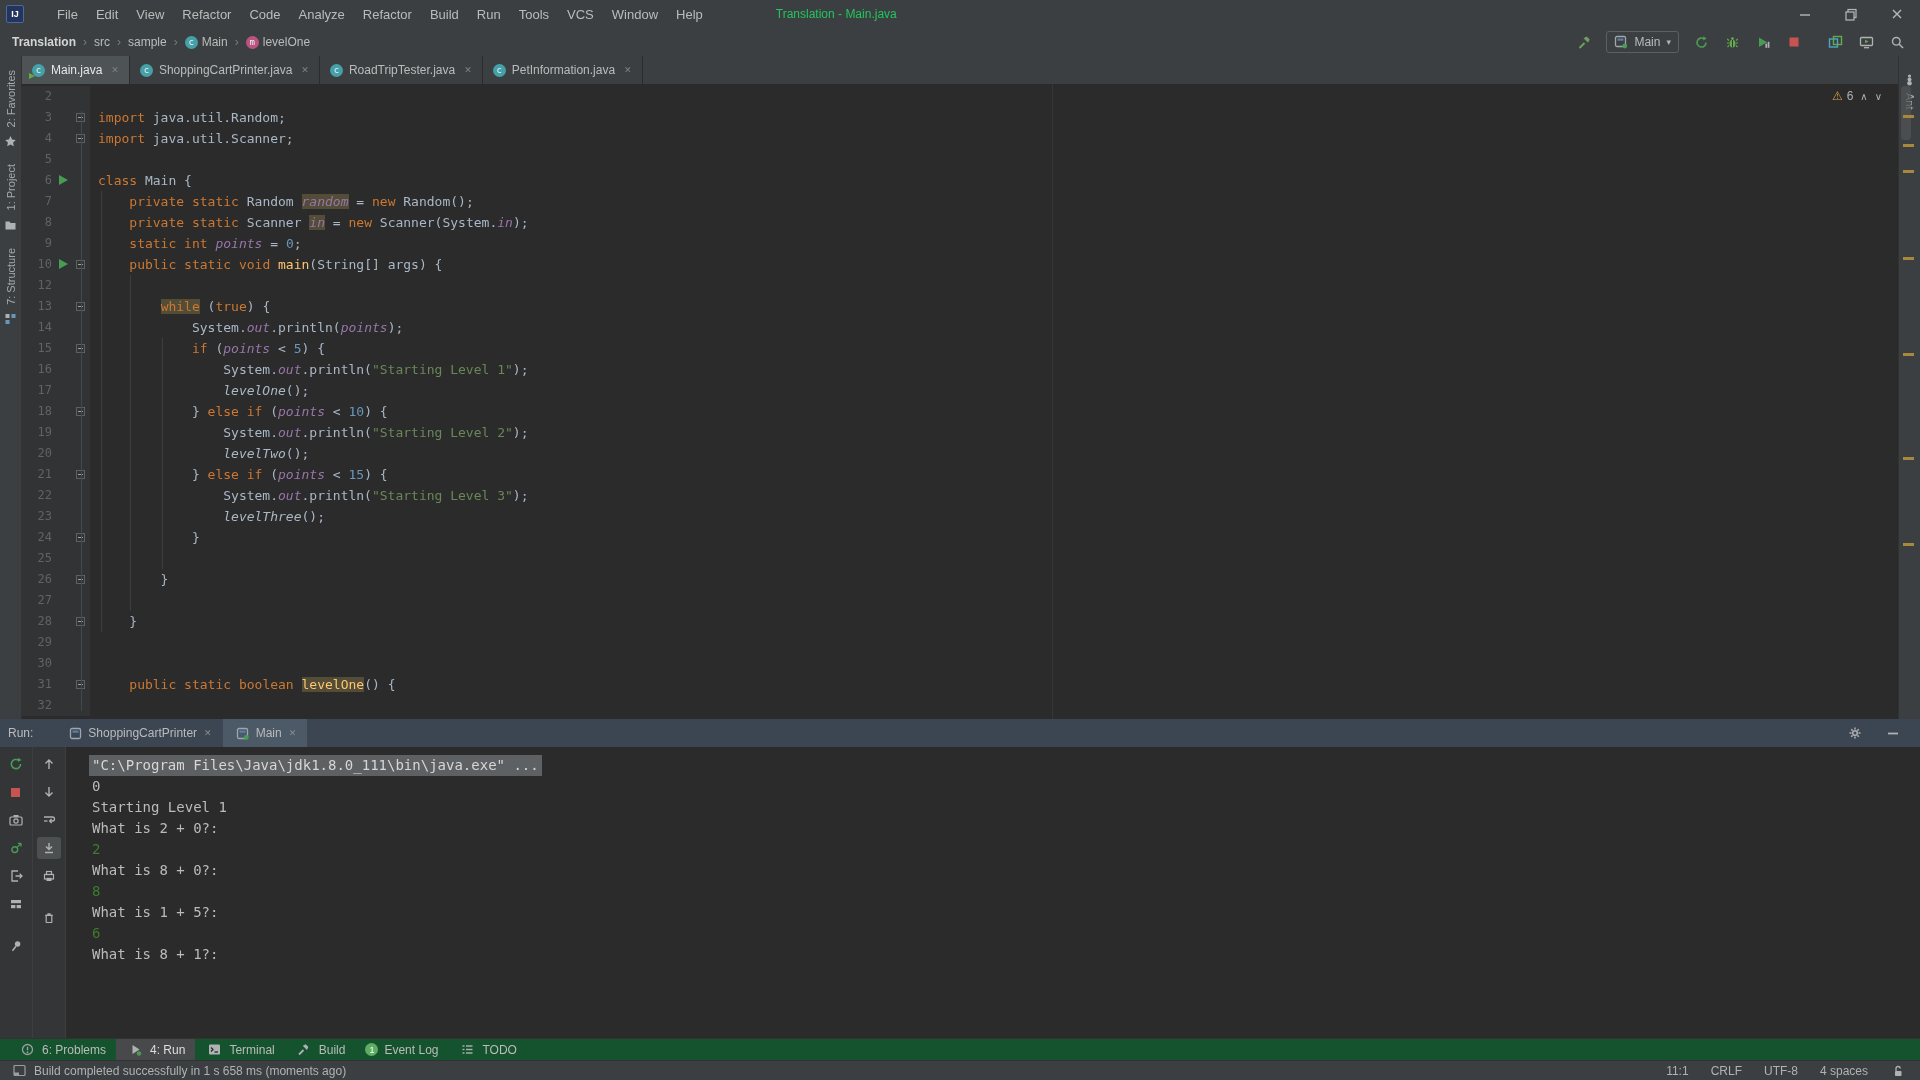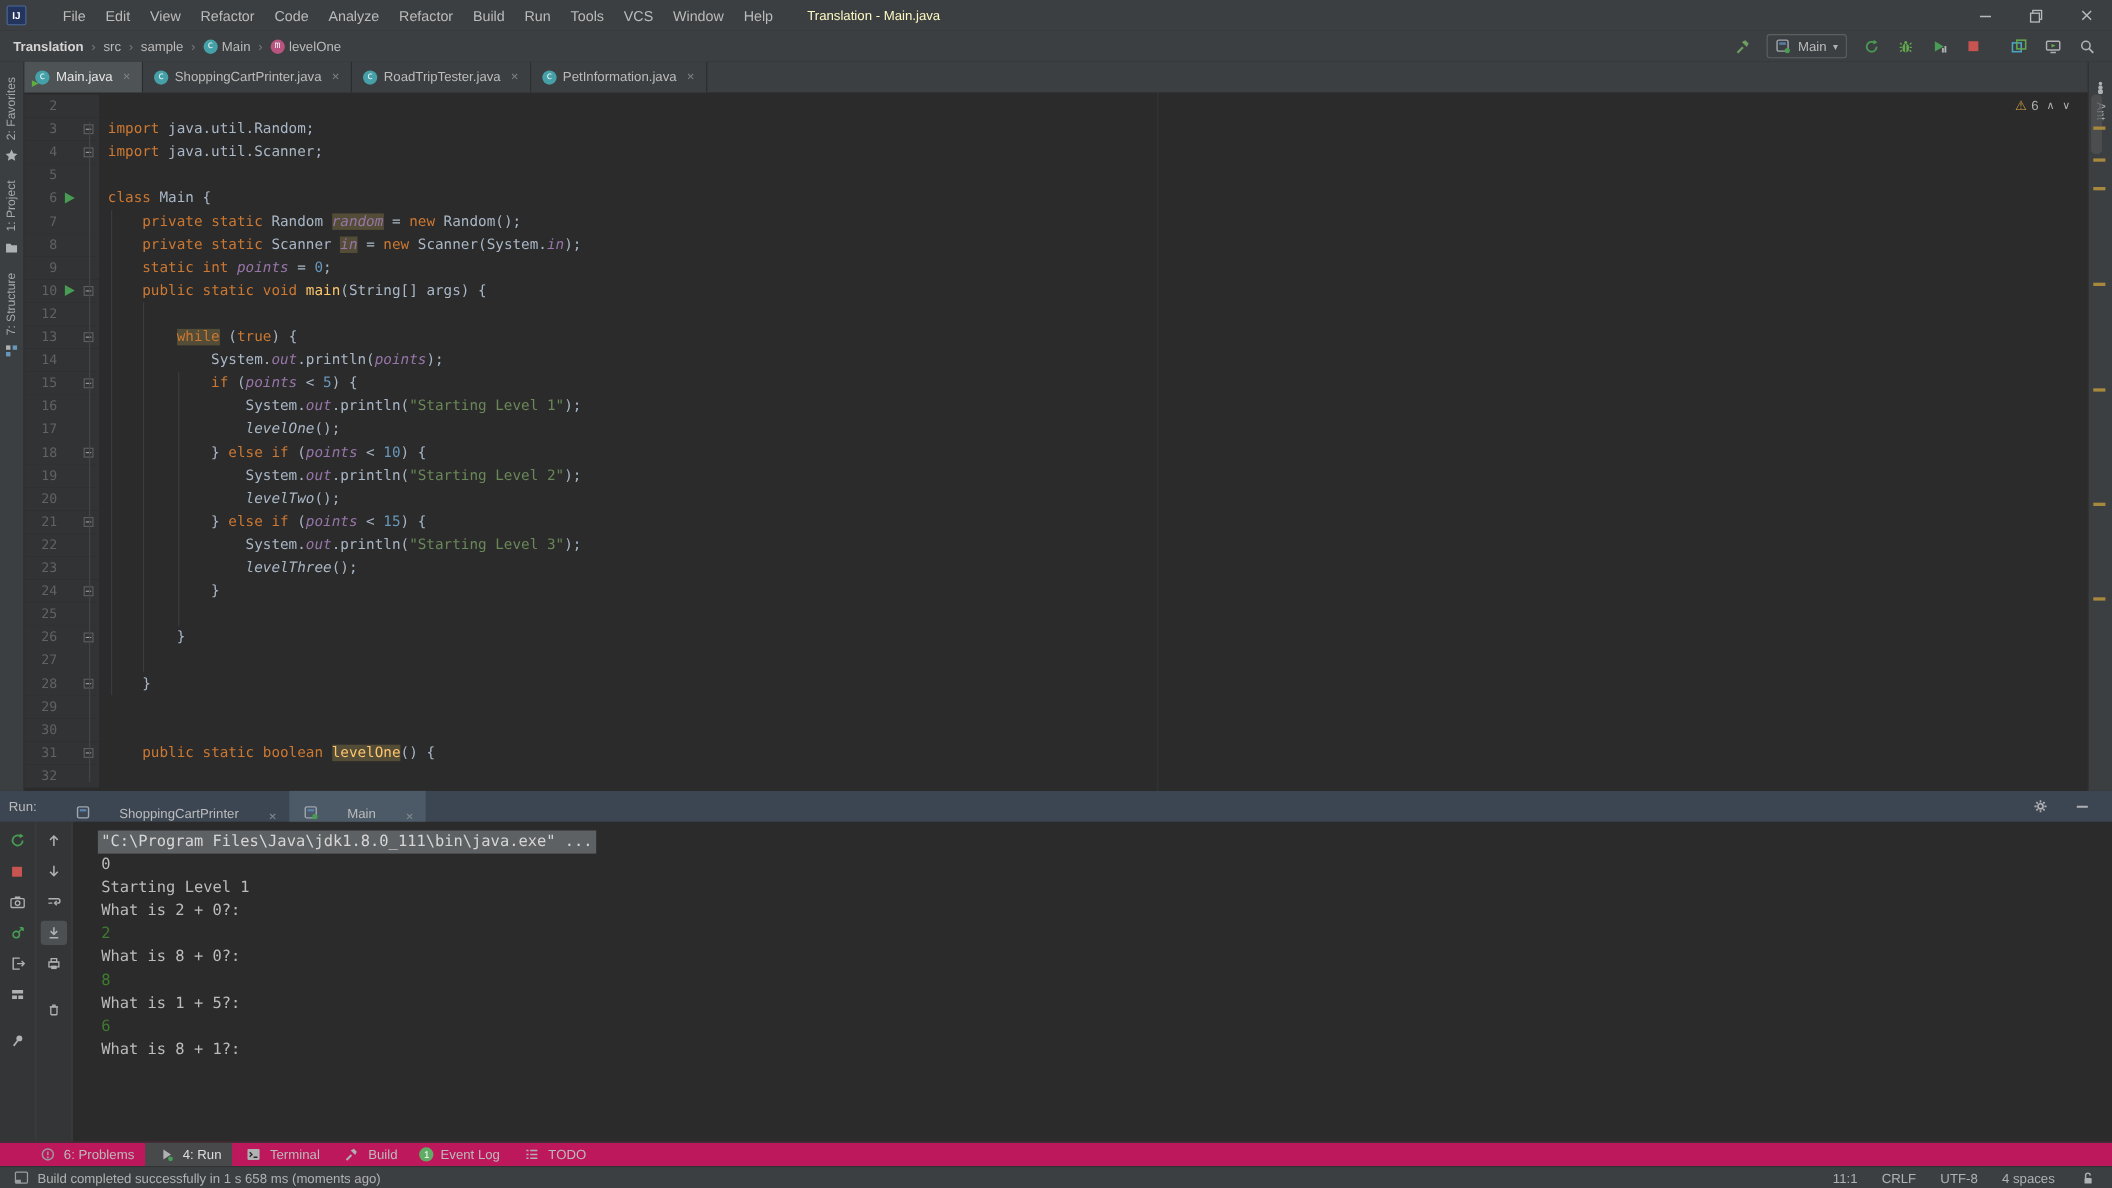--- a/index.html
+++ b/index.html
@@ -6,21 +6,21 @@
   html,body{width:1920px;height:1080px;overflow:hidden}
   body{background:#2B2B2B;font-family:"Liberation Sans",sans-serif;color:#BBBBBB;position:relative;cursor:default}
   .icn{display:inline-flex;align-items:center;justify-content:center;width:18px;height:18px}
   .icn svg{display:block}
 
   
   .titlebar{position:absolute;left:0;top:0;right:0;height:28px;background:#3C3F41;display:flex;align-items:center;z-index:5}
   .logo{width:18px;height:18px;margin:0 24px 0 6px;background:#23355C;border:1px solid #4A6A9C;border-radius:2px;color:#FFF;font-size:9px;font-weight:bold;display:flex;align-items:center;justify-content:center}
   .menubar{display:flex;align-items:center}
   .menu-item{padding:0 9px;font-size:13px;color:#BBBBBB}
-  .win-title{margin-left:22px;font-size:12px;color:#fef9c3}
+  .win-title{margin-left:64px;font-size:12px;color:#22c55e}
   .win-controls{margin-left:auto;display:flex;height:28px}
   .wc{width:46px;display:flex;align-items:center;justify-content:center;color:#B6B8BA}
 
   
   .navbar{position:absolute;left:0;top:28px;right:0;height:28px;background:#3C3F41;display:flex;align-items:center;padding-left:12px;z-index:5}
   .crumbs{display:flex;align-items:center}
   .crumb{display:flex;align-items:center;gap:4px;font-size:12px;color:#BBBBBB}
   .crumb.first .crumb-label{font-weight:bold;color:#D4D4D4}
   .crumb-sep{color:#777B7E;margin:0 7px;font-size:12px}
   .bc-icon{width:13px;height:13px;border-radius:50%;font-size:9px;line-height:13px;text-align:center;color:#EAF4F2;font-family:"DejaVu Sans Mono",monospace}
@@ -72,38 +72,38 @@
   .vguide{position:absolute;width:1px;background:#3B3E40}
   .gutline{position:absolute;width:1px;background:#45484A}
   .margin-line{position:absolute;left:1030px;top:0;bottom:0;width:1px;background:#34373A}
   .warn-chip{position:absolute;top:5px;right:16px;display:flex;align-items:center;gap:7px;font-size:12px;color:#AFB1B3;z-index:2}
   .warn-tri{color:#D9A343;font-size:12px}
   .chev{color:#AFB1B3;font-size:10px}
 
   
   .runheader{position:absolute;left:0;right:0;top:719px;height:28px;background:#3C4653;display:flex;align-items:center;padding-left:8px;z-index:6}
   .run-label{font-size:12px;color:#BBBBBB;margin-right:22px}
-  .rtab{display:flex;align-items:flex-end;gap:24px;height:28px;padding:0 11px;font-size:12px;color:#BBBBBB}
+  .rtab{display:flex;align-items:center;gap:4px;height:28px;padding:0 11px;font-size:12px;color:#BBBBBB}
   .rtab.active{background:#4C5966}
   .rtab .close{color:#8A8C8E;font-size:9px;margin-left:3px}
   .runheader-right{margin-left:auto;display:flex;align-items:center;gap:20px;padding-right:18px}
   .runbody{position:absolute;left:0;right:0;top:747px;height:291px;background:#2B2B2B;z-index:4}
   .run-toolbar{position:absolute;left:0;top:0;bottom:0;width:66px;background:#333537;border-right:1px solid #3C3E40;display:flex}
   .rt-col{width:33px;display:flex;flex-direction:column;align-items:center;padding-top:6px;gap:6px}
   .rt-col.c1{border-right:1px solid #3C3E40}
   .rt-icon{width:24px;height:22px;display:flex;align-items:center;justify-content:center;border-radius:3px}
   .rt-icon.active{background:#4C5052}
   .rt-icon:last-child{margin-top:14px}
   .console{position:absolute;left:92px;top:8px;right:12px}
   .console-line{font:14px/21px "DejaVu Sans Mono",monospace;color:#BBBBBB;white-space:pre}
   .console-line.selected{background:#5E6163;color:#D6D6D6;width:max-content;padding:0 3px;margin-left:-3px}
   .console-line.input{color:#3E7B2F}
 
   
-  .bottombar{position:absolute;left:0;right:0;top:1038px;height:22px;background:#be185d;border-top:1px solid #323232;display:flex;align-items:stretch;padding-left:24px;z-index:6}
+  .bottombar{position:absolute;left:0;right:0;top:1038px;height:22px;background:#14532d;border-top:1px solid #323232;display:flex;align-items:stretch;padding-left:8px;z-index:6}
   .tw-item{display:flex;align-items:center;gap:6px;font-size:12px;color:#BBBBBB;padding:0 10px}
   .tw-item.active{background:#47494B;color:#DEDEDE}
   .badge-circle{width:13px;height:13px;border-radius:50%;background:#5FAD65;color:#FFF;font-size:9px;display:flex;align-items:center;justify-content:center}
   .statusbar{position:absolute;left:0;right:0;top:1060px;height:20px;background:#3C3F41;border-top:1px solid #323232;display:flex;align-items:center;font-size:12px;color:#B0B2B4;padding:0 12px;gap:8px;z-index:6}
   .status-right{margin-left:auto;display:flex;align-items:center;gap:22px;padding-right:4px}
 </style>
 </head>
 <body>
 
 <div class="titlebar">

